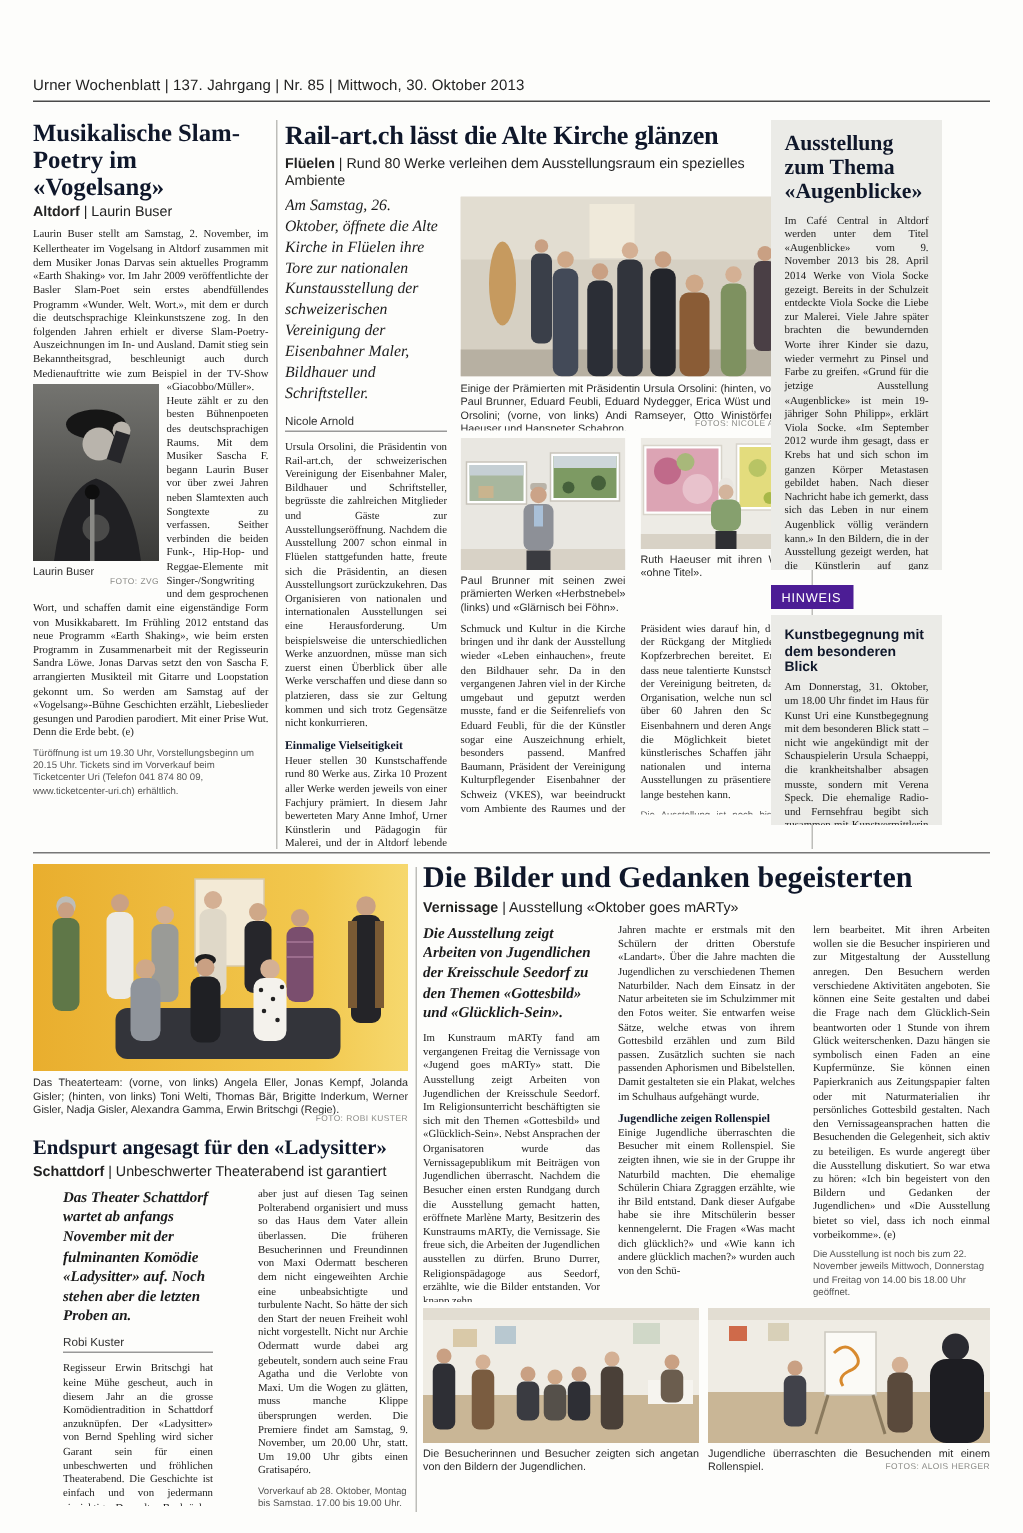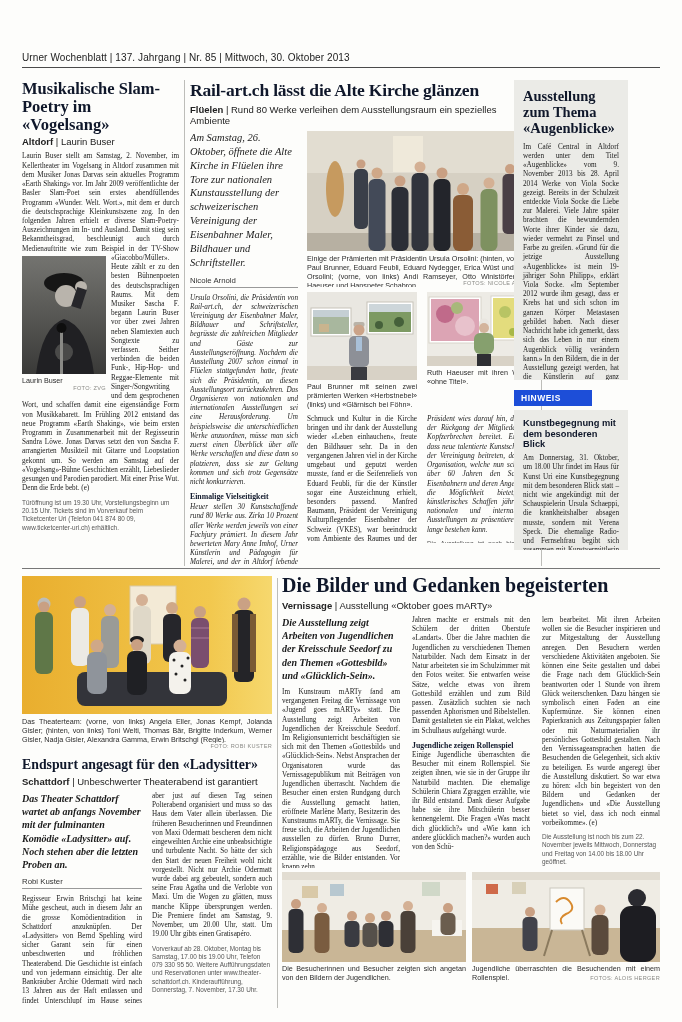--- a/index.html
+++ b/index.html
@@ -6,21 +6,21 @@
   .page{position:relative;width:682px;height:1022px;background:#fdfdfb;font-family:"Liberation Serif",serif;color:#1b1b1b;overflow:hidden;}
   
   .masthead{position:absolute;left:22px;top:52px;font-family:Liberation Sans, sans-serif;font-size:10px;color:#222;letter-spacing:.1px;}
   .section-title{position:absolute;right:22px;top:28px;font-family:"Liberation Sans",sans-serif;font-weight:bold;font-size:23px;color:#8f8f8f;letter-spacing:.3px;}
   .hrule{position:absolute;left:22px;width:638px;border-top:1.4px solid #4a4a4a;}
   .hrule.r1{top:67px;}
   .hrule.r2{top:568px;border-top:1px solid #777;}
   .vrule{position:absolute;width:0;border-left:1px solid #bdbdb9;}
   
   .bodytext{font-size:7.2px;line-height:1.28;text-align:justify;}
-  .bodytext p{margin:0;font-style:italic;}
+  .bodytext p{margin:0;}
   h1,h2,h3,h4,h5{margin:0;font-weight:bold;color:#0f172a;}
   .kicker{font-family:"Liberation Sans",sans-serif;font-size:9.5px;color:#222;margin:3px 0 5px;}
   .kicker b{font-weight:bold;}
   .lead{font-style:italic;font-size:10px;line-height:1.32;margin:0 0 6px;}
   .lead-bold{font-weight:bold;}
   .author{font-family:"Liberation Sans",sans-serif;font-size:7.8px;color:#333;border-bottom:.5px solid #999;padding-bottom:2px;margin:0 0 6px;}
   .subhead{font-size:7.8px;margin:5px 0 1px;}
   .caption{font-family:"Liberation Sans",sans-serif;font-size:7.2px;line-height:1.25;color:#2b2b2b;text-align:justify;}
   .pcredit{font-family:"Liberation Sans",sans-serif;font-size:5.6px;color:#8a8a86;letter-spacing:.3px;}
   .cap-rel{position:relative;}
@@ -46,29 +46,29 @@
   .sub-col{width:110px;}
   .sub-top{height:119px;overflow:hidden;}
   .sub-top .caption{margin-top:2px;}
   .sub-body{height:128px;overflow:hidden;margin-top:4px;}
   
   .col-b{position:absolute;left:514px;top:80px;width:114px;height:487px;}
   .panel{background:#ebebe7;padding:8px 9px;}
   .panel h3{font-size:14.5px;line-height:1.12;margin-bottom:6px;}
   .panel1{height:284px;overflow:hidden;}
   .panel .bodytext{font-size:7.2px;}
-  .hinweis-label{display:inline-block;background:#1d4ed8;color:#fff;font-family:"Liberation Sans",sans-serif;font-weight:bold;font-size:8.5px;letter-spacing:.5px;padding:3px 31px 3px 7px;margin:10px 0 4px;}
+  .hinweis-label{display:inline-block;background:#4c1d95;color:#fff;font-family:"Liberation Sans",sans-serif;font-weight:normal;font-size:8.5px;letter-spacing:.5px;padding:3px 8px 3px 7px;margin:10px 0 4px;}
   .panel2{height:124px;overflow:hidden;}
   .panel2 h5{font-family:"Liberation Sans",sans-serif;font-size:9.3px;line-height:1.15;margin-bottom:4px;}
   
   .col-c{position:absolute;left:22px;top:576px;width:250px;height:438px;overflow:hidden;}
   .t-cap{margin-top:3px;min-height:33px;}
   .col-c h2{font-size:13.8px;white-space:nowrap;margin-top:7px;}
   .t-cols{display:flex;gap:10px;height:212px;overflow:hidden;}
-  .t-col{width:120px;}
+  .t-col{width:120px;margin-left:20px;}
   
   .sec-v{position:absolute;left:282px;top:574px;width:378px;height:440px;overflow:hidden;}
   .sec-v h1{font-size:20px;white-space:nowrap;}
   .v-cols{display:flex;gap:12px;height:252px;overflow:hidden;}
   .v-col{width:118px;}
   .v-photos{display:flex;gap:6px;margin-top:4px;}
   .v-caps{display:flex;gap:6px;margin-top:2px;}
   .v-caps .c1{width:184px;}
   .v-caps .c2{width:188px;position:relative;}
 </style>

